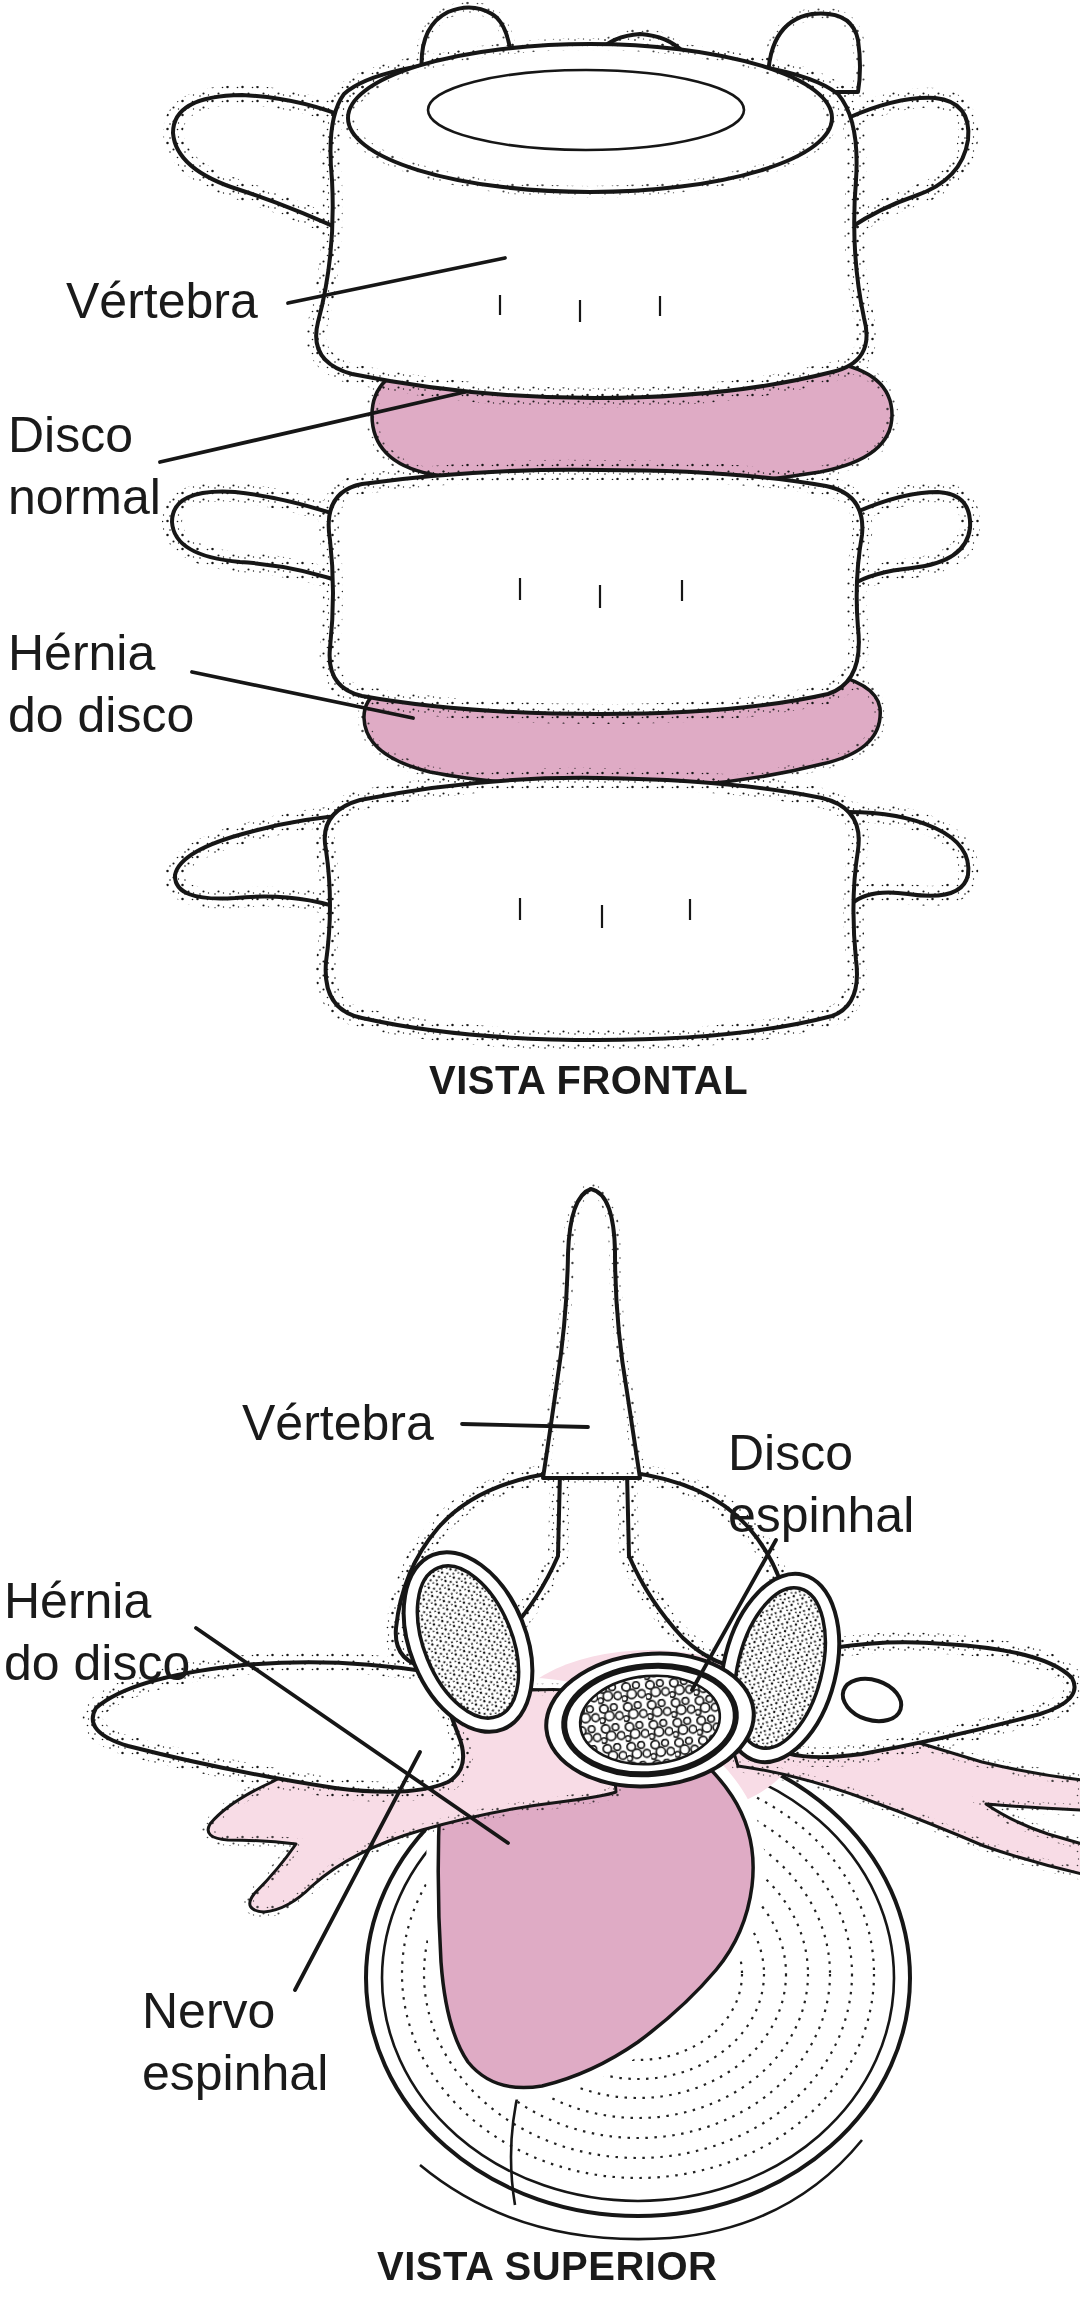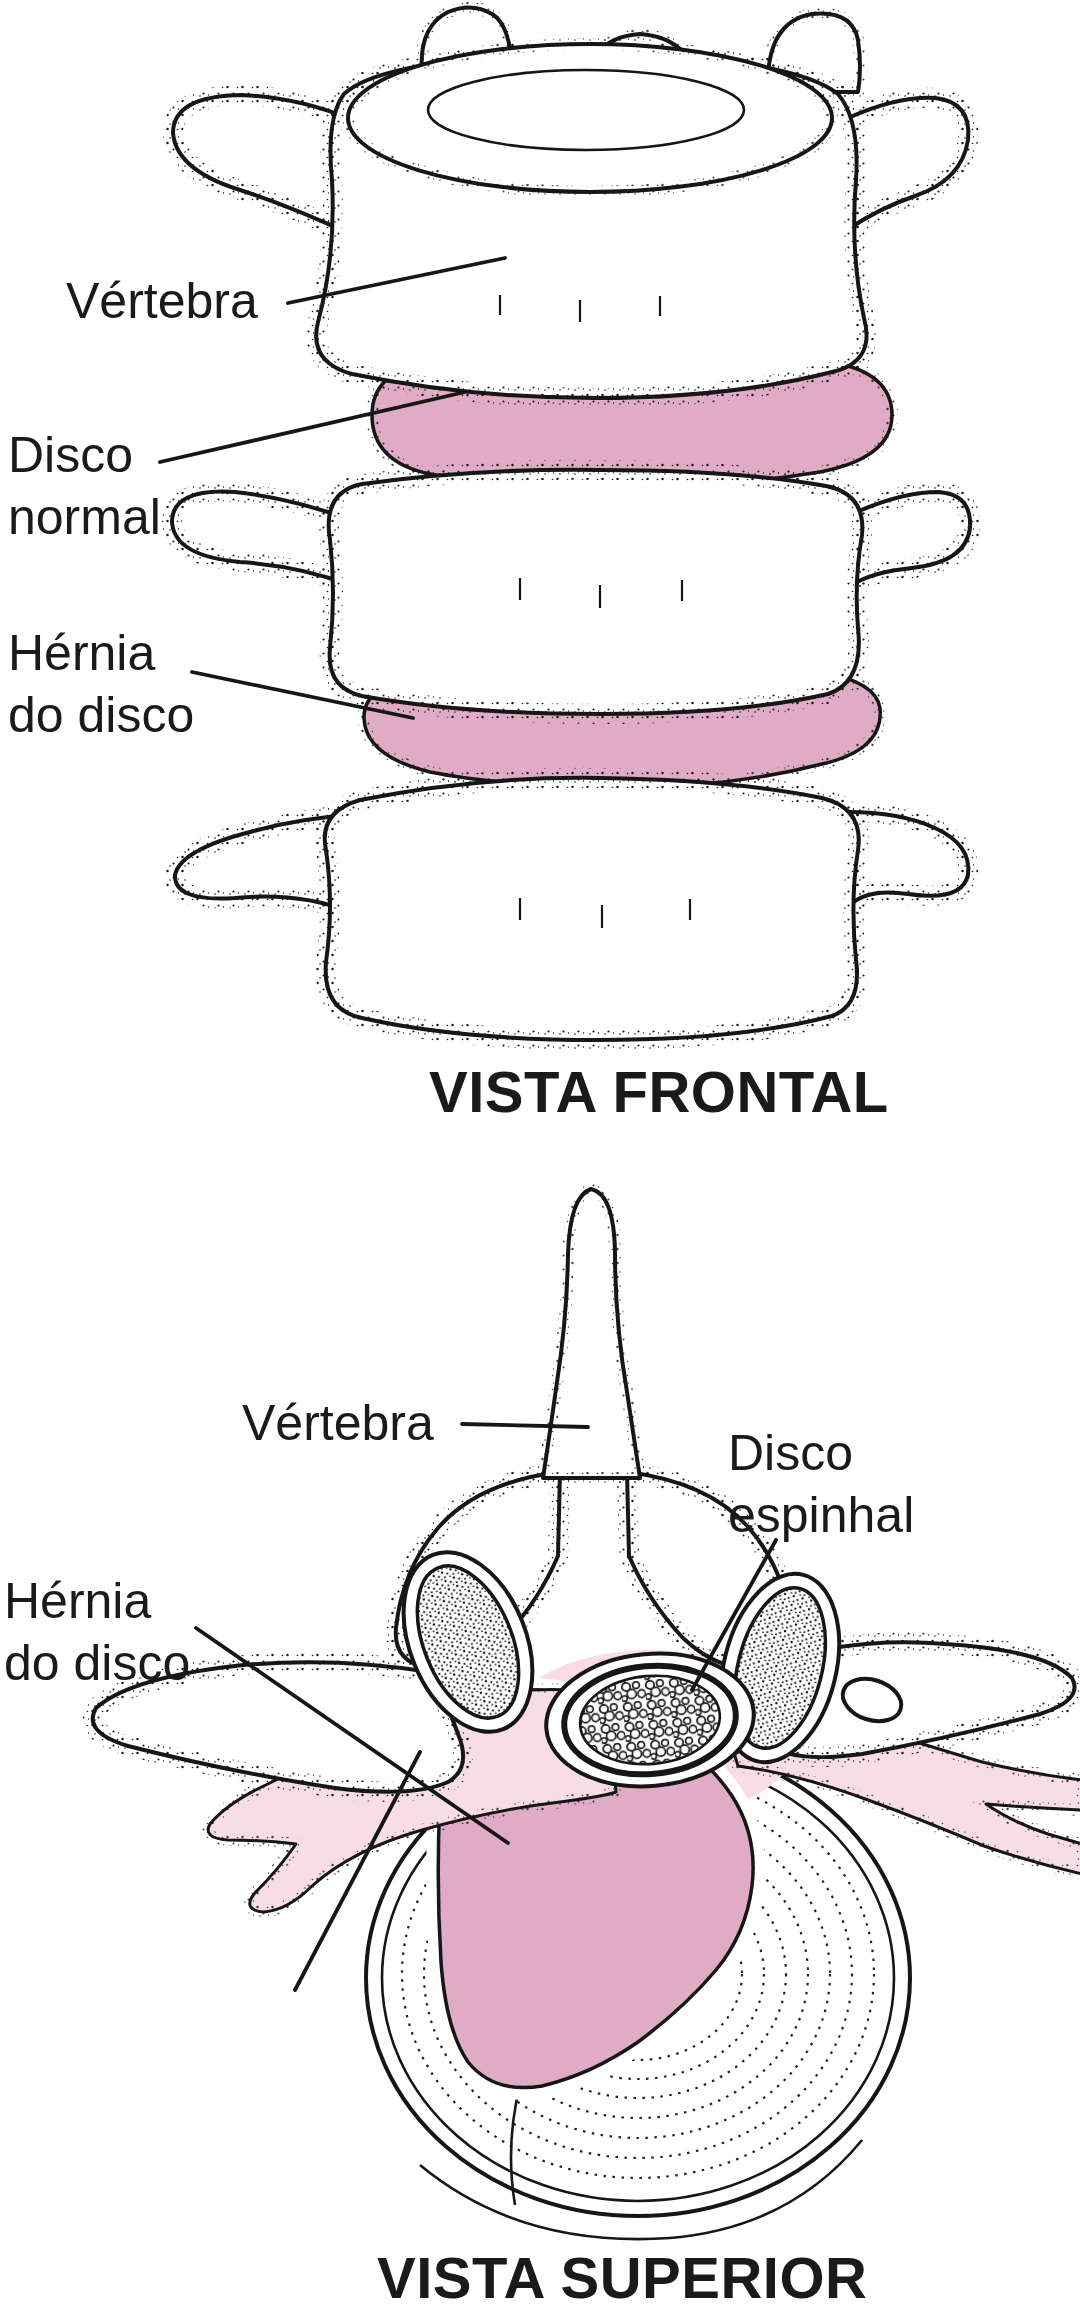--- a/index.html
+++ b/index.html
@@ -21,25 +21,25 @@
   .leader{fill:none;stroke:var(--line,#161616);stroke-width:3.8;stroke-linecap:round;}
   .halo{fill:none;stroke:#fff;stroke-width:24;}
   .tick{stroke:var(--line,#161616);stroke-width:2.2;}
   .cord{fill:url(#bub);stroke:var(--line,#161616);stroke-width:2.6;}
 
   .lbl{
     position:absolute;color:var(--text,#1a1a1a);font-size:50px;line-height:62px;
     white-space:normal;
   }
   .ttl{
-    position:absolute;color:var(--text,#1a1a1a);font-size:58px;font-weight:bold;
+    position:absolute;color:var(--text,#1a1a1a);font-size:40px;font-weight:bold;
     white-space:nowrap;letter-spacing:.5px;
   }
   .lbl-vertebra-f{left:66px;top:270px;}
-  .lbl-disco-normal{left:8px;top:424px;width:200px;}
+  .lbl-disco-normal{left:8px;top:404px;width:200px;}
   .lbl-hernia-f{left:8px;top:622px;width:210px;}
   .ttl-frontal{left:429px;top:1058px;}
   .lbl-vertebra-s{left:242px;top:1392px;}
   .lbl-medula{left:728px;top:1422px;width:230px;}
   .lbl-hernia-s{left:4px;top:1570px;width:215px;}
   .lbl-nervo{left:142px;top:1980px;width:230px;}
   .ttl-superior{left:362px;top:2244px;margin-left:15px;}
 </style>
 </head>
 <body>
@@ -219,15 +219,16 @@
 </svg>
 
 <div class="lbl lbl-vertebra-f">Vértebra</div>
 <div class="lbl lbl-disco-normal">Disco normal</div>
 <div class="lbl lbl-hernia-f">Hérnia do disco</div>
 <div class="ttl ttl-frontal">VISTA FRONTAL</div>
 
 <div class="lbl lbl-vertebra-s">Vértebra</div>
 <div class="lbl lbl-medula">Disco espinhal</div>
 <div class="lbl lbl-hernia-s">Hérnia do disco</div>
+<div class="lbl lbl-nervo">Nervo espinhal</div>
 <div class="ttl ttl-superior">VISTA SUPERIOR</div>
 
 </div>
 
 </body></html>

